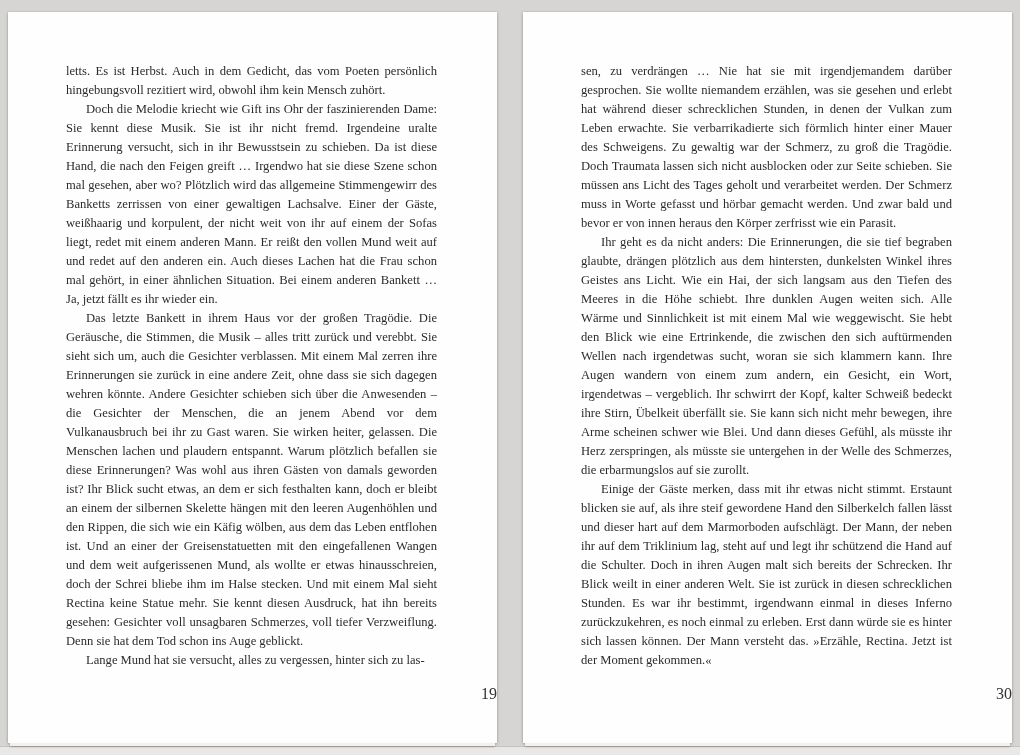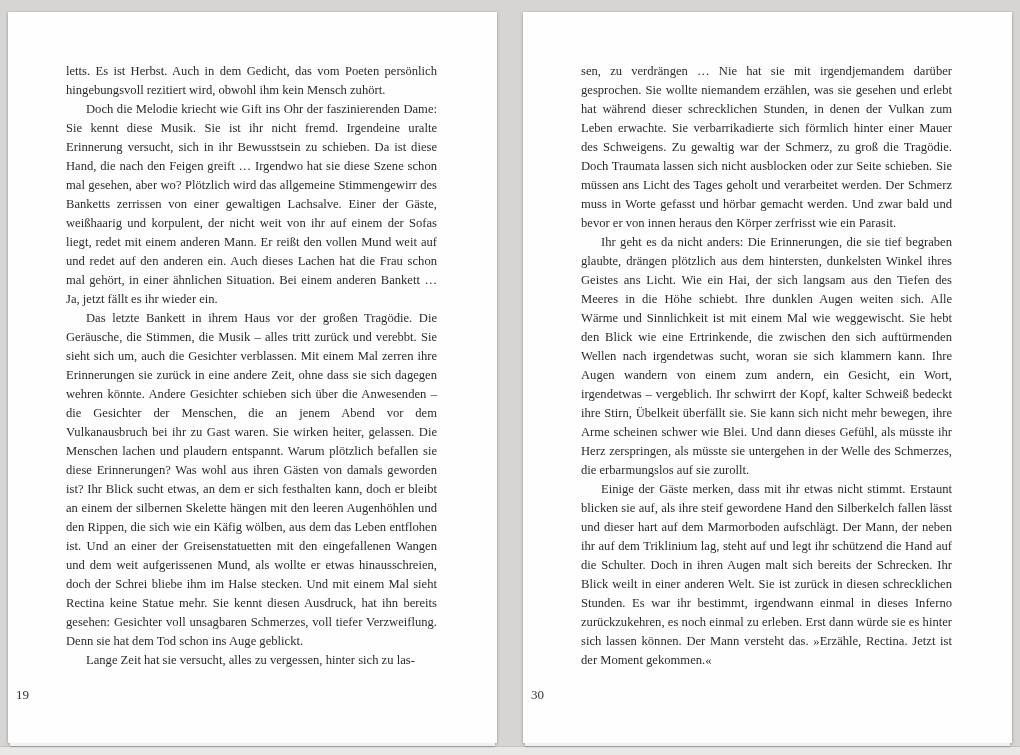--- a/index.html
+++ b/index.html
@@ -44,22 +44,22 @@
     text-indent: 20px;
   }
   .page-body p.no-indent {
     text-indent: 0;
   }
   .page-number {
     position: absolute;
     left: 8px;
     right: 0;
     bottom: 40px;
-    text-align: left;
-    font-size: 13px;
+    text-align: right;
+    font-size: 16px;
     color: #333;
   }
   
   .page::after {
     content: "";
     position: absolute;
     left: 2px;
     right: 2px;
     bottom: -3px;
     height: 3px;
@@ -82,21 +82,21 @@
 </head>
 <body>
 
 <div class="spread">
 
   <div class="page">
     <div class="page-body" lang="de">
       <p class="no-indent">letts. Es ist Herbst. Auch in dem Gedicht, das vom Poeten persönlich hingebungsvoll rezitiert wird, obwohl ihm kein Mensch zuhört.</p>
       <p>Doch die Melodie kriecht wie Gift ins Ohr der faszinierenden Dame: Sie kennt diese Musik. Sie ist ihr nicht fremd. Irgendeine uralte Erinnerung versucht, sich in ihr Bewusstsein zu schieben. Da ist diese Hand, die nach den Feigen greift … Irgendwo hat sie diese Szene schon mal gesehen, aber wo? Plötzlich wird das allgemeine Stimmengewirr des Banketts zerrissen von einer gewaltigen Lachsalve. Einer der Gäste, weißhaarig und korpulent, der nicht weit von ihr auf einem der Sofas liegt, redet mit einem anderen Mann. Er reißt den vollen Mund weit auf und redet auf den anderen ein. Auch dieses Lachen hat die Frau schon mal gehört, in einer ähnlichen Situation. Bei einem anderen Bankett … Ja, jetzt fällt es ihr wieder ein.</p>
       <p>Das letzte Bankett in ihrem Haus vor der großen Tragödie. Die Geräusche, die Stimmen, die Musik – alles tritt zurück und verebbt. Sie sieht sich um, auch die Gesichter verblassen. Mit einem Mal zerren ihre Erinnerungen sie zurück in eine andere Zeit, ohne dass sie sich dagegen wehren könnte. Andere Gesichter schieben sich über die Anwesenden – die Gesichter der Menschen, die an jenem Abend vor dem Vulkanausbruch bei ihr zu Gast waren. Sie wirken heiter, gelassen. Die Menschen lachen und plaudern entspannt. Warum plötzlich befallen sie diese Erinnerungen? Was wohl aus ihren Gästen von damals geworden ist? Ihr Blick sucht etwas, an dem er sich festhalten kann, doch er bleibt an einem der silbernen Skelette hängen mit den leeren Augenhöhlen und den Rippen, die sich wie ein Käfig wölben, aus dem das Leben entflohen ist. Und an einer der Greisenstatuetten mit den eingefallenen Wangen und dem weit aufgerissenen Mund, als wollte er etwas hinausschreien, doch der Schrei bliebe ihm im Halse stecken. Und mit einem Mal sieht Rectina keine Statue mehr. Sie kennt diesen Ausdruck, hat ihn bereits gesehen: Gesichter voll unsagbaren Schmerzes, voll tiefer Verzweiflung. Denn sie hat dem Tod schon ins Auge geblickt.</p>
-      <p>Lange Zeit hat sie versucht, alles zu vergessen, hinter sich zu las-</p>
+      <p>Lange Mund hat sie versucht, alles zu vergessen, hinter sich zu las-</p>
     </div>
     <div class="page-number">19</div>
   </div>
 
   <div class="page">
     <div class="page-body" lang="de">
       <p class="no-indent">sen, zu verdrängen … Nie hat sie mit irgendjemandem darüber gesprochen. Sie wollte niemandem erzählen, was sie gesehen und erlebt hat während dieser schrecklichen Stunden, in denen der Vulkan zum Leben erwachte. Sie verbarrikadierte sich förmlich hinter einer Mauer des Schweigens. Zu gewaltig war der Schmerz, zu groß die Tragödie. Doch Traumata lassen sich nicht ausblocken oder zur Seite schieben. Sie müssen ans Licht des Tages geholt und verarbeitet werden. Der Schmerz muss in Worte gefasst und hörbar gemacht werden. Und zwar bald und bevor er von innen heraus den Körper zerfrisst wie ein Parasit.</p>
       <p>Ihr geht es da nicht anders: Die Erinnerungen, die sie tief begraben glaubte, drängen plötzlich aus dem hintersten, dunkelsten Winkel ihres Geistes ans Licht. Wie ein Hai, der sich langsam aus den Tiefen des Meeres in die Höhe schiebt. Ihre dunklen Augen weiten sich. Alle Wärme und Sinnlichkeit ist mit einem Mal wie weggewischt. Sie hebt den Blick wie eine Ertrinkende, die zwischen den sich auftürmenden Wellen nach irgendetwas sucht, woran sie sich klammern kann. Ihre Augen wandern von einem zum andern, ein Gesicht, ein Wort, irgendetwas – vergeblich. Ihr schwirrt der Kopf, kalter Schweiß bedeckt ihre Stirn, Übelkeit überfällt sie. Sie kann sich nicht mehr bewegen, ihre Arme scheinen schwer wie Blei. Und dann dieses Gefühl, als müsste ihr Herz zerspringen, als müsste sie untergehen in der Welle des Schmerzes, die erbarmungslos auf sie zurollt.</p>
       <p>Einige der Gäste merken, dass mit ihr etwas nicht stimmt. Erstaunt blicken sie auf, als ihre steif gewordene Hand den Silberkelch fallen lässt und dieser hart auf dem Marmorboden aufschlägt. Der Mann, der neben ihr auf dem Triklinium lag, steht auf und legt ihr schützend die Hand auf die Schulter. Doch in ihren Augen malt sich bereits der Schrecken. Ihr Blick weilt in einer anderen Welt. Sie ist zurück in diesen schrecklichen Stunden. Es war ihr bestimmt, irgendwann einmal in dieses Inferno zurückzukehren, es noch einmal zu erleben. Erst dann würde sie es hinter sich lassen können. Der Mann versteht das. »Erzähle, Rectina. Jetzt ist der Moment gekommen.«</p>
     </div>

